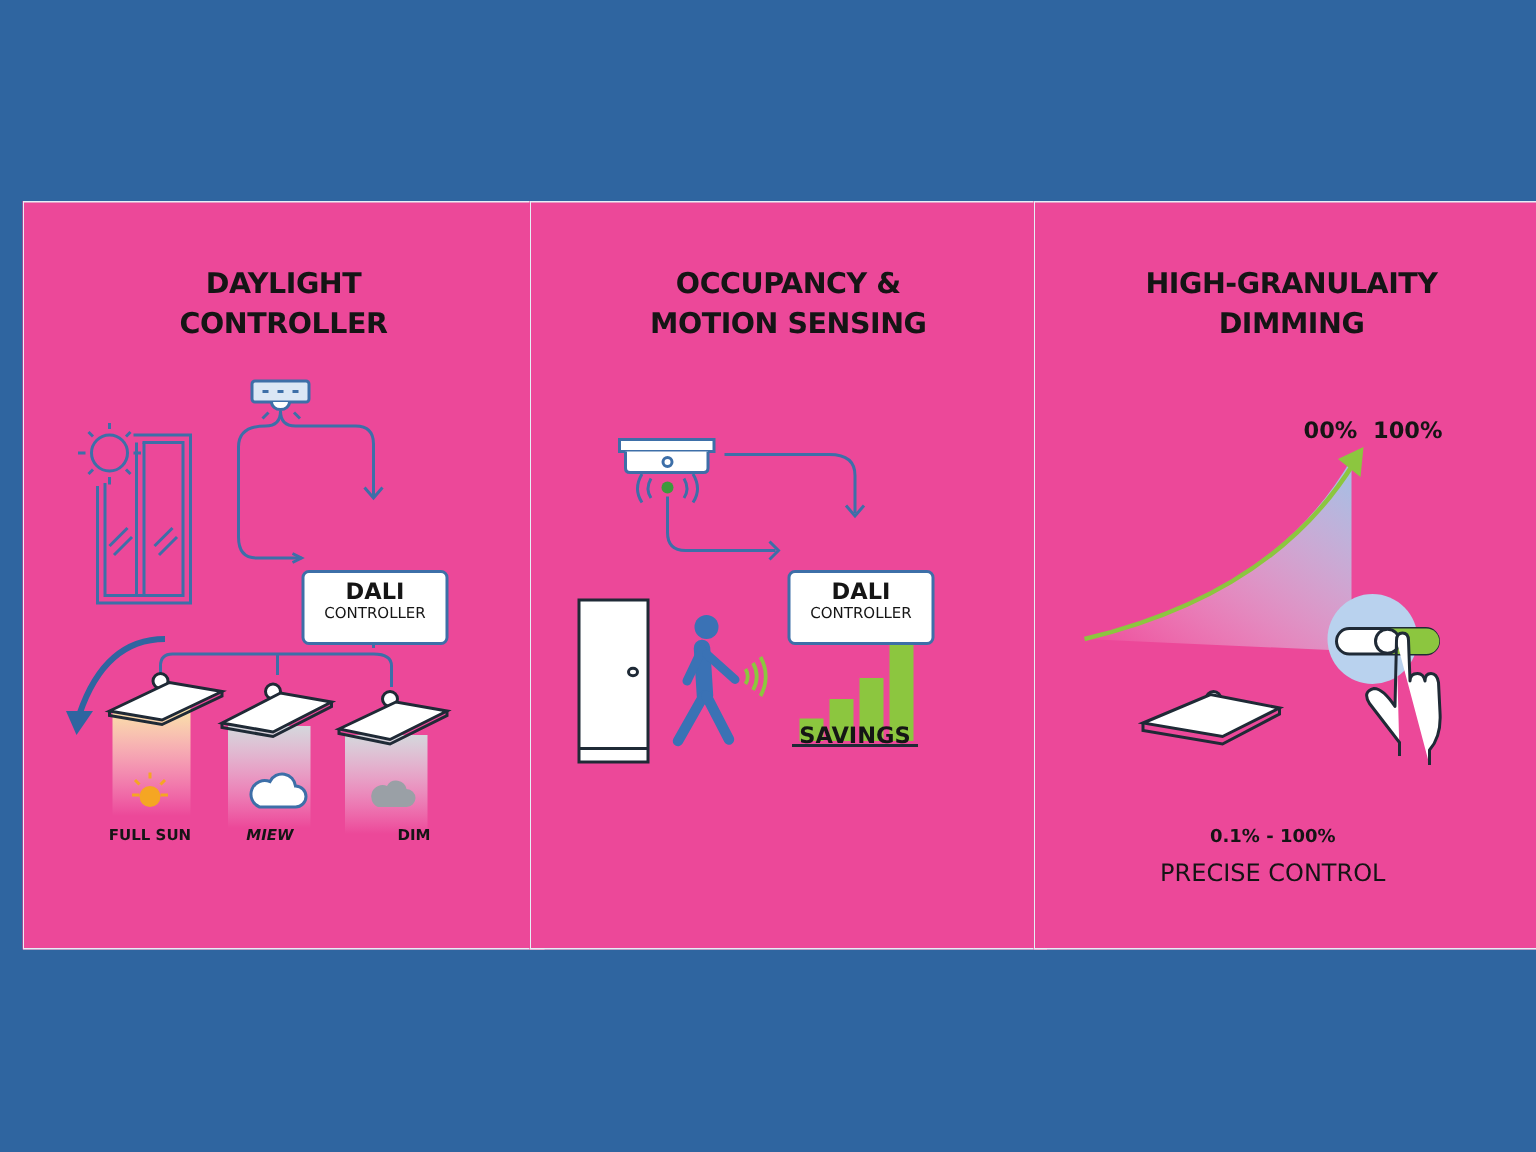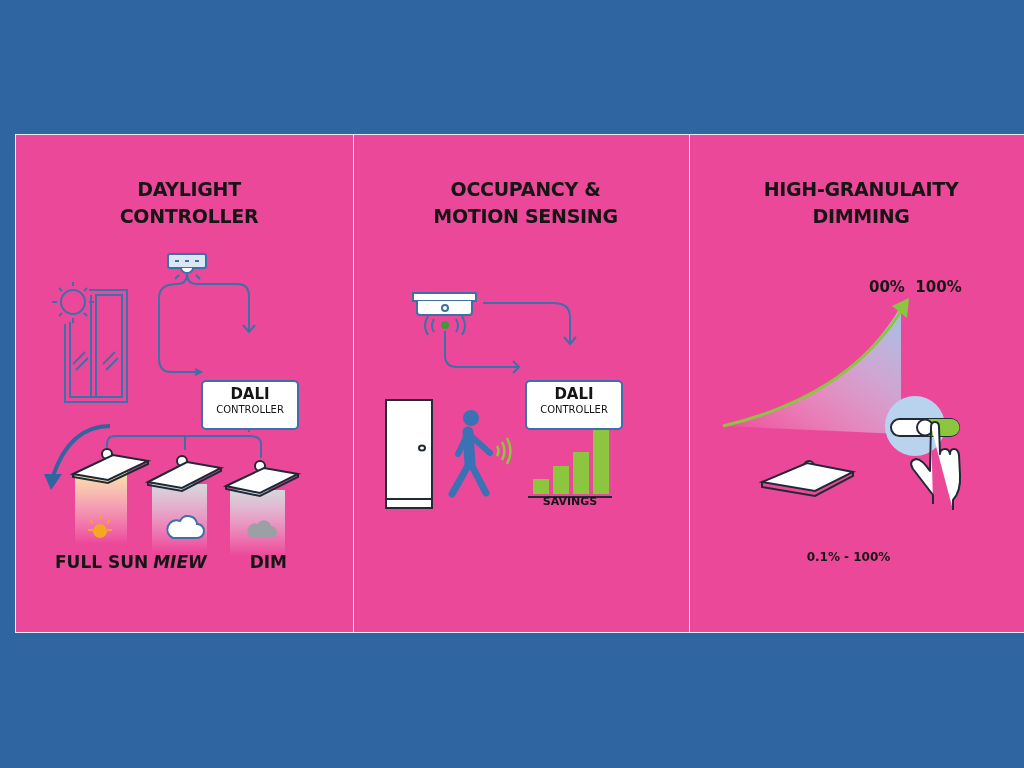--- a/index.html
+++ b/index.html
@@ -20,21 +20,21 @@
     #p3 { left: 689px; width: 316px; }
     .title {
       position: absolute; top: 42px; left: 0; right: 0;
       text-align: center; font-size: 19px; font-weight: bold;
       color: #151515; line-height: 27px; letter-spacing: -0.3px;
     }
     .title div { white-space: nowrap; }
     svg.art { position: absolute; left: 0; top: 0; }
     .lbl {
       position: absolute; font-weight: bold; color: #151515;
-      font-size: 17px; white-space: nowrap; text-align: center;
+      font-size: 10px; white-space: nowrap; text-align: center;
     }
     .ctrl {
       position: absolute; border: 2px solid #3d6fa8; border-radius: 5px;
       background: #fff; text-align: center; color: #151515; margin-top: 34px;
     }
     .ctrl .a { font-weight: bold; font-size: 15px; line-height: 17px; margin-top: 4px; }
     .ctrl .b { font-weight: normal; font-size: 10px; line-height: 13px; }
   </style>
 </head>
 <body>
@@ -182,21 +182,21 @@
       <rect x="200" y="332" width="16" height="28"></rect>
       <rect x="220" y="318" width="16" height="42"></rect>
       <rect x="240" y="293" width="16" height="67"></rect>
       <rect x="175" y="362" width="84" height="2" fill="#1f2a36"></rect>
     </g>
   </svg>
   <div class="ctrl" style="left:172px; top:212px; width:94px; height:46px;">
     <div class="a">DALI</div>
     <div class="b">CONTROLLER</div>
   </div>
-  <div class="lbl" style="left:175px; top:361px; width:84px; font-size:11px;">SAVINGS</div>
+  <div class="lbl" style="left:175px; top:347px; width:84px; font-size:15px;">SAVINGS</div>
 </div>
 
 <div class="panel" id="p3">
   <div class="title">
     <div>HIGH-GRANULAITY</div>
     <div>DIMMING</div>
   </div>
   <svg class="art" width="319" height="499" viewBox="0 0 319 499">
     <defs>
       <linearGradient id="gb" x1="1" y1="0" x2="0" y2="1">
@@ -221,13 +221,14 @@
     <path d="M242,293 q0,-5 4,-5 q4,0 4,5 l1,27 q0,-5 5,-5 q4,0 5,5 q0,-5 4,-5 q4,0 5,6 l1,20 q1,16 -7,25 l0,10 M242,293 l-1,44 q-8,-12 -14,-12 q-8,2 -3,10 l20,26 l0,9" fill="#fff" stroke="#1f2a36" stroke-width="2" stroke-linejoin="round"></path>
 
     <g stroke="#1f2a36" stroke-width="2" fill="#fff">
       <circle cx="120" cy="332" r="5"></circle>
       <polygon points="73,348 118,329 164,338 126,357"></polygon>
       <polyline points="73,348 73,353 126,362 164,342 164,338" fill="none"></polyline>
     </g>
   </svg>
   <div class="lbl" style="left:180px; top:144px; width:120px; font-size:15px; text-align:left; white-space:pre;">00%  100%</div>
   <div class="lbl" style="left:0; top:416px; width:319px; font-size:12px;">0.1% - 100%</div>
+  <div class="lbl" style="left:0; top:438px; width:319px; font-size:16px; font-weight:normal;">PRECISE CONTROL</div>
 </div>
 
 </body></html>

